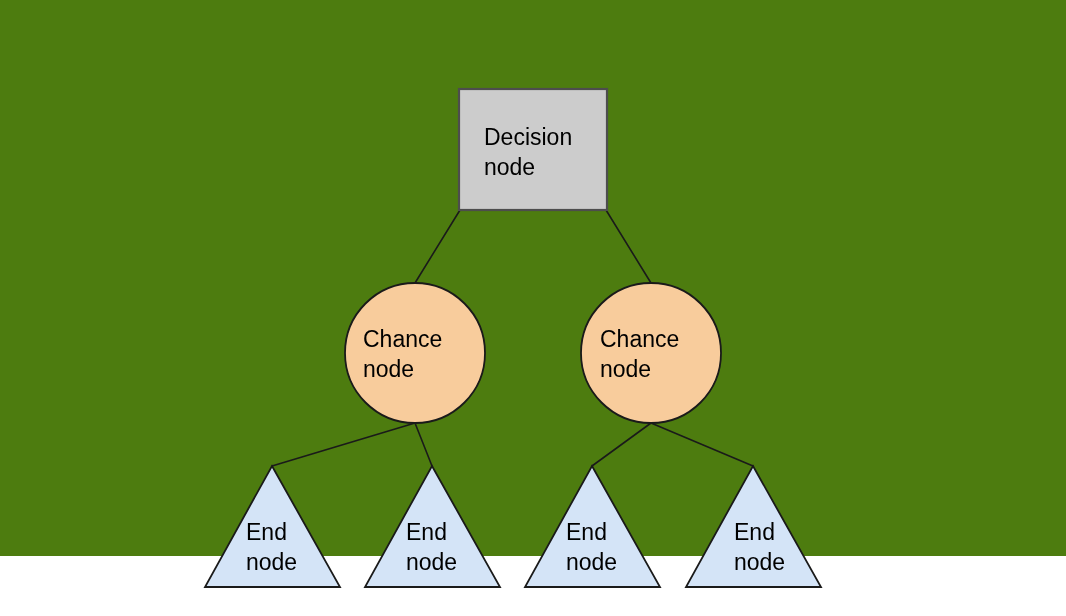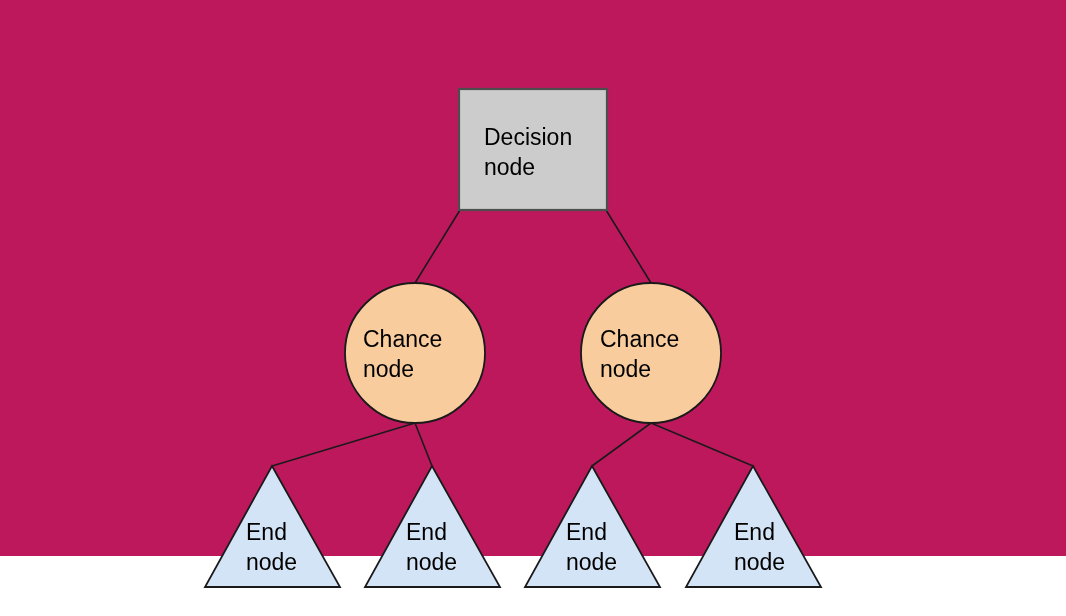--- a/index.html
+++ b/index.html
@@ -10,21 +10,21 @@
   body {
     width: 1066px;
     height: 616px;
     font-family: "Liberation Sans", sans-serif;
     overflow: hidden;
   }
   #diagram-canvas {
     position: relative;
     width: 1066px;
     height: 556px;
-    background: #be185d;
+    background: #4d7c0f;
   }
   #diagram-svg {
     position: absolute;
     top: 0;
     left: 0;
     width: 1066px;
     height: 616px;
     display: block;
   }
   .node-label {

